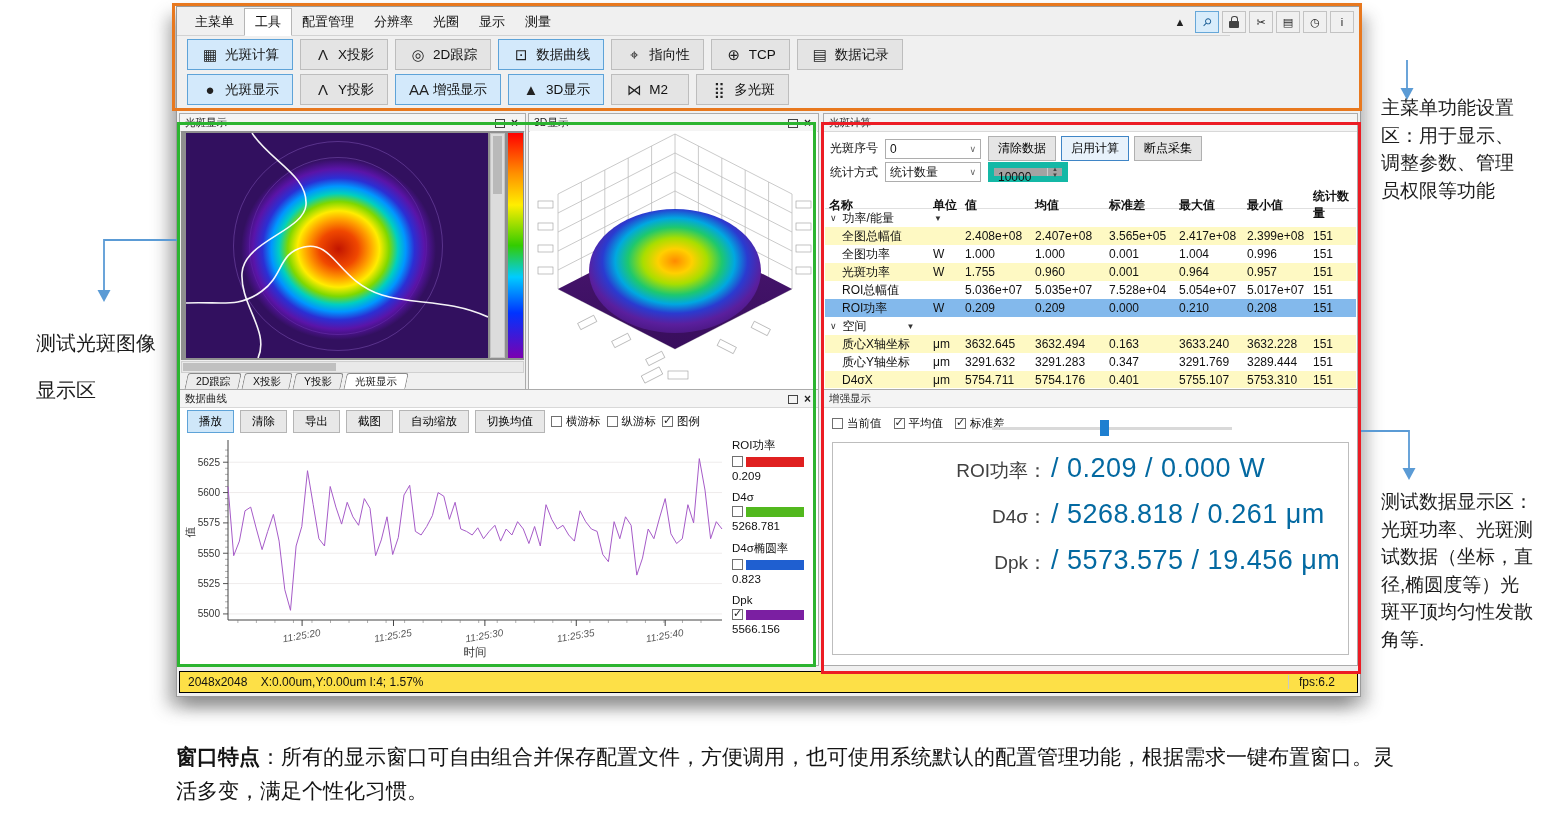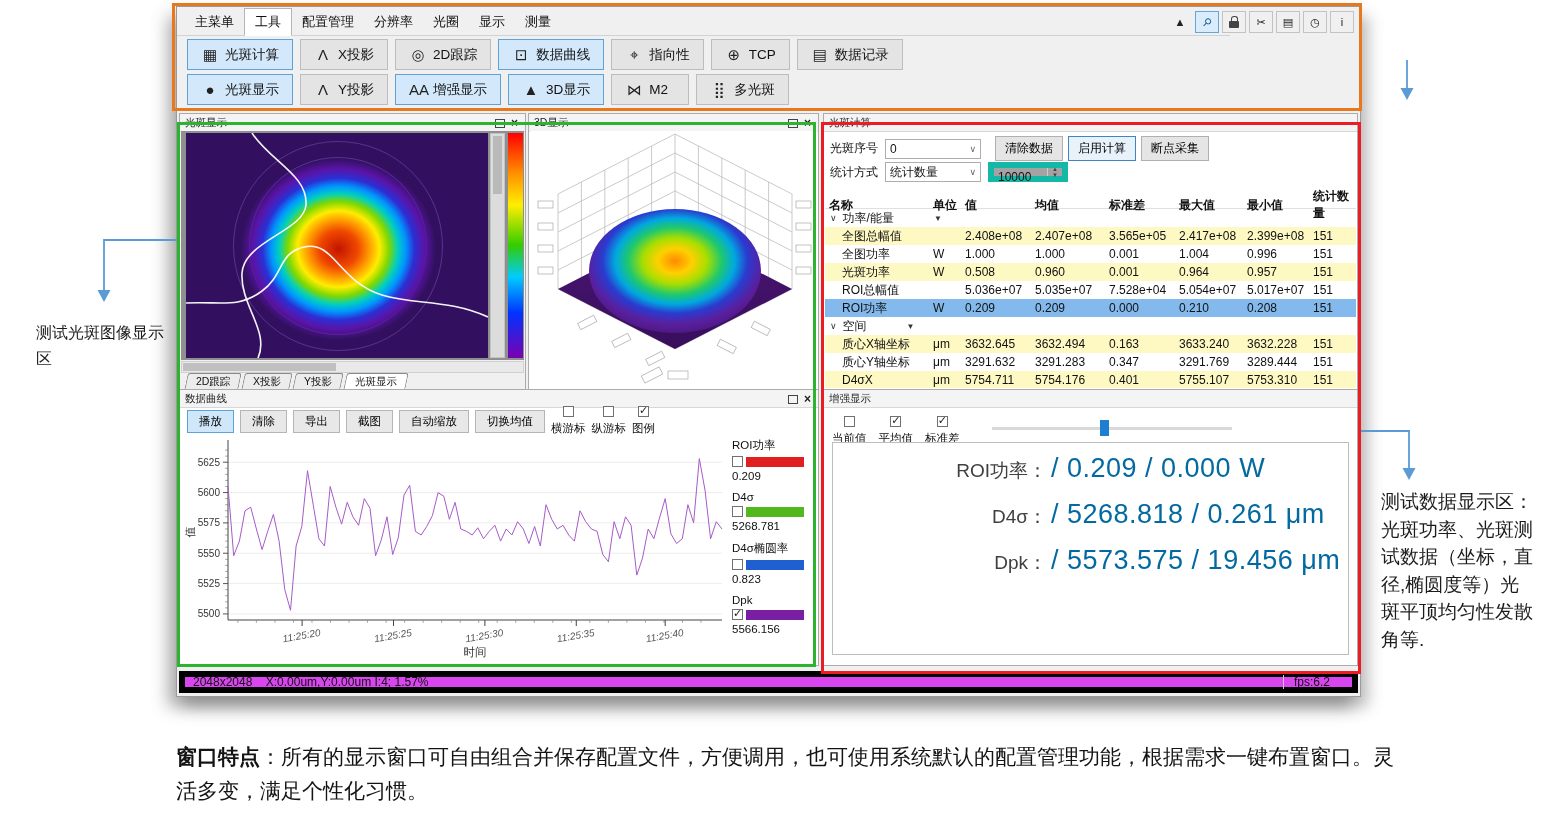--- a/index.html
+++ b/index.html
@@ -63,21 +63,21 @@
 
   
   .p3d{left:351px;top:106px;width:291px;height:277px;}
   .p3d-body{position:absolute;inset:17px 1px 1px 1px;background:#fff;}
 
   
   .curve-panel{left:2px;top:382px;width:640px;height:277px;}
   .curve-toolbar{position:absolute;left:2px;top:19px;right:2px;height:24px;display:flex;align-items:center;gap:6px;padding-left:5px;}
   .cbtn{font-size:11.5px;padding:3px 11px;background:#e8e8e8;border:1px solid #b5b5b5;}
   .cbtn.active{background:#cfe7f9;border-color:#5ea3d8;}
-  .cbwrap{display:flex;align-items:center;gap:4px;font-size:11.5px;flex-direction:column;}
+  .cbwrap{display:flex;align-items:center;gap:4px;font-size:11.5px;}
   .cb{width:11px;height:11px;border:1px solid #707070;background:#fff;display:inline-block;position:relative;box-sizing:border-box;}
   .cb.on::after{content:"✓";position:absolute;left:0px;top:-3px;font-size:11px;color:#222;}
   .chart{position:absolute;left:2px;top:44px;}
   .legend{position:absolute;left:552px;top:48px;width:84px;}
   .litem{margin-bottom:9px;}
   .llabel{font-size:11.5px;margin-bottom:3px;}
   .lrow{display:flex;align-items:center;gap:3px;}
   .lbar{height:10px;width:58px;display:inline-block;}
   .lval{font-size:11.5px;margin-top:3px;}
 
@@ -112,34 +112,34 @@
   .slider{position:absolute;left:168px;top:30px;width:240px;height:16px;}
   .slider .track{position:absolute;left:0;right:0;top:7px;height:3px;background:#d9d9d9;}
   .slider .handle{position:absolute;left:45%;top:0;width:9px;height:16px;background:#1e7fd0;}
   .enh-box{position:absolute;left:8px;right:8px;top:52px;bottom:10px;background:#fff;border:1px solid #bdbdbd;
            padding-top:10px;box-sizing:border-box;}
   .rrow{display:grid;grid-template-columns:218px 1fr;align-items:baseline;height:46px;}
   .rlabel{text-align:right;font-size:19px;color:#404040;padding-right:4px;}
   .rval{font-size:27px;color:#0369a1;letter-spacing:.5px;}
 
   
-  .status{position:absolute;left:2px;right:2px;top:664px;height:22px;border:6px solid #000000;background:#d946ef;
+  .status{position:absolute;left:2px;right:2px;top:664px;height:22px;border:1px solid #000000;background:#fde047;
           display:flex;align-items:center;padding:0 8px;font-size:12px;box-sizing:border-box;}
   .status span{white-space:pre;}
   .status .sp{flex:1;}
   .status .fps{border-left:1px solid #c8c8c8;padding-left:10px;padding-right:14px;}
 
   
   .abox{position:absolute;pointer-events:none;box-sizing:border-box;}
   .box-orange{left:172px;top:3px;width:1190px;height:108px;border:3px solid #e8781e;}
   .box-green{left:177px;top:122px;width:639px;height:545px;border:3px solid #2cb430;}
   .box-red{left:821px;top:122px;width:540px;height:552px;border:3px solid #ec1c24;}
   .overlay{position:absolute;left:0;top:0;pointer-events:none;}
   .ann-text{position:absolute;font-size:19px;line-height:27.5px;color:#1c1c1c;}
-  .lbl-left{left:36px;top:320px;width:132px;font-size:16px;line-height:26px;}
+  .lbl-left{left:36px;top:320px;width:132px;font-size:20px;line-height:47px;}
   .lbl-r1{left:1381px;top:94px;width:148px;}
   .lbl-r2{left:1381px;top:488px;width:152px;}
   .bottom-text{position:absolute;left:176px;top:740px;width:1218px;font-size:21px;line-height:34px;color:#141414;}
   .bottom-text b{font-weight:bold;}
 </style>
 </head>
 <body>
 
 <div class="page">
 
@@ -479,21 +479,21 @@
         <span>光斑计算</span>
         <span class="sp"></span>
       </div>
       <div class="ctrl ctrl1">
         <span>光斑序号</span>
         <span class="selbox">
           <span>0</span>
             <span class="sp"></span>
           <span class="chev">∨</span>
         </span>
-        <span id="calc-buttons"><button class="pbtn" style="margin-right: 5px; margin-left: 7px;">清除数据</button><button class="pbtn active" style="margin-right: 5px;">启用计算</button><button class="pbtn" style="margin-right: 5px;">断点采集</button></span>
+        <span id="calc-buttons"><button class="pbtn" style="margin-right: 5px;">清除数据</button><button class="pbtn active" style="margin-right: 5px;">启用计算</button><button class="pbtn" style="margin-right: 5px;">断点采集</button></span>
       </div>
       <div class="ctrl ctrl2">
         <span>统计方式</span>
         <span class="selbox">
           <span>统计数量</span>
             <span class="sp"></span>
           <span class="chev">∨</span>
         </span>
         <span class="spin">
           <span class="v">10000</span>
@@ -532,21 +532,21 @@
             <span>1.000</span>
             <span>1.000</span>
             <span>0.001</span>
             <span>1.004</span>
             <span>0.996</span>
             <span>151</span>
           </div>
           <div class="trow tgrid stripe">
             <span>光斑功率</span>
             <span>W</span>
-            <span>0.508</span>
+            <span>1.755</span>
             <span>0.960</span>
             <span>0.001</span>
             <span>0.964</span>
             <span>0.957</span>
             <span>151</span>
           </div>
           <div class="trow tgrid">
             <span>ROI总幅值</span>
             <span></span>
             <span>5.036e+07</span>
@@ -661,18 +661,19 @@
       <path d="M1361,431 L1409,431 L1409,468"></path>
     </g>
     <g fill="#5b9bd5">
       <polygon points="1400.5,88 1413.5,88 1407,100"></polygon>
       <polygon points="97.5,290 110.5,290 104,302"></polygon>
       <polygon points="1402.5,468 1415.5,468 1409,480"></polygon>
     </g>
   </svg>
 
   <div class="ann-text lbl-left">测试光斑图像显示区</div>
+  <div class="ann-text lbl-r1">主菜单功能设置区：用于显示、调整参数、管理员权限等功能</div>
   <div class="ann-text lbl-r2">测试数据显示区：光斑功率、光斑测试数据（坐标，直径,椭圆度等）光斑平顶均匀性发散角等.</div>
 
   <div class="bottom-text">
     <b>窗口特点</b><span>：所有的显示窗口可自由组合并保存配置文件，方便调用，也可使用系统默认的配置管理功能，根据需求一键布置窗口。灵活多变，满足个性化习惯。</span>
   </div>
 </div>
 
 </body></html>

